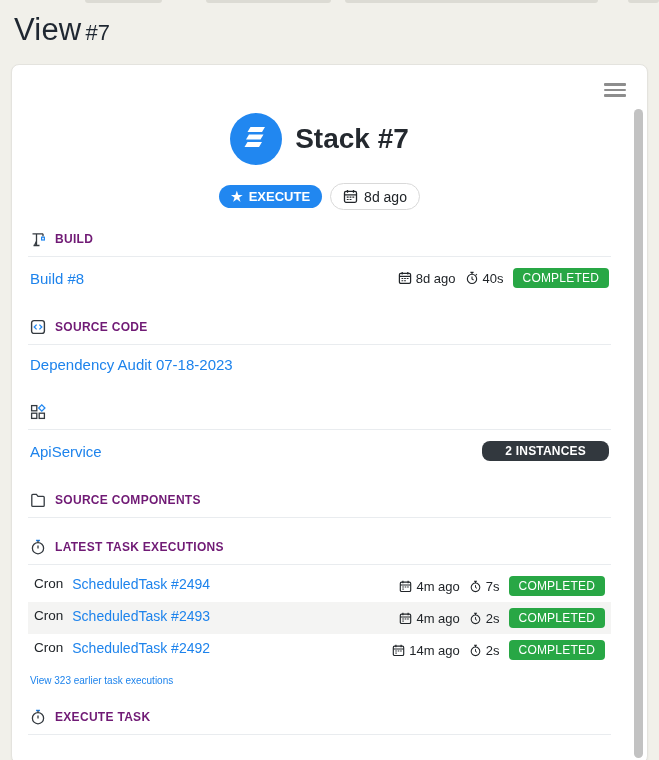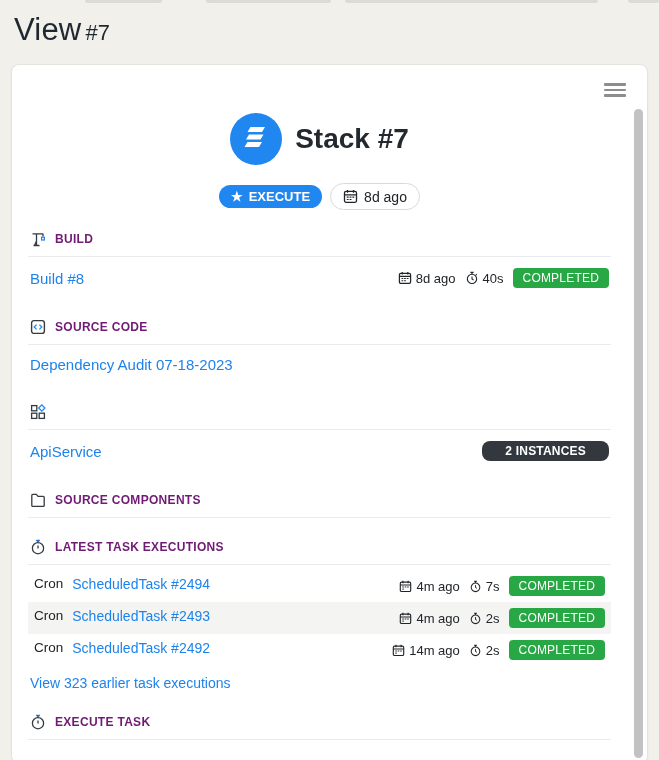--- a/index.html
+++ b/index.html
@@ -70,21 +70,21 @@
     padding:4px 10px; border-radius:4px; line-height:1; letter-spacing:.2px;
   }
   .dark-pill {
     margin-left:auto; background:#32383e; color:#fff; font-size:12px; font-weight:700;
     padding:4px 23px; border-radius:8px; line-height:1; letter-spacing:.2px;
   }
 
   .task-row { display:flex; align-items:flex-start; padding:6px 6px; font-size:14px; }
   .task-row.alt { background:#f4f4f3; }
   .task-type { color:#212529; margin-right:9px; font-size:13.5px; }
-  .more-link { display:inline-block; margin:9px 0 2px 2px; font-size:14px; }
+  .more-link { display:inline-block; margin:9px 0 2px 2px; font-size:10px; }
 
   .scroll-track {
     position:absolute; top:44px; right:4px; bottom:5px; width:9px;
     background:#fafafa; border-radius:5px;
   }
   .scroll-thumb { position:absolute; top:0; bottom:0; left:0; width:9px; background:#c2c2c2; border-radius:5px; }
 </style>
 </head>
 <body>
 

